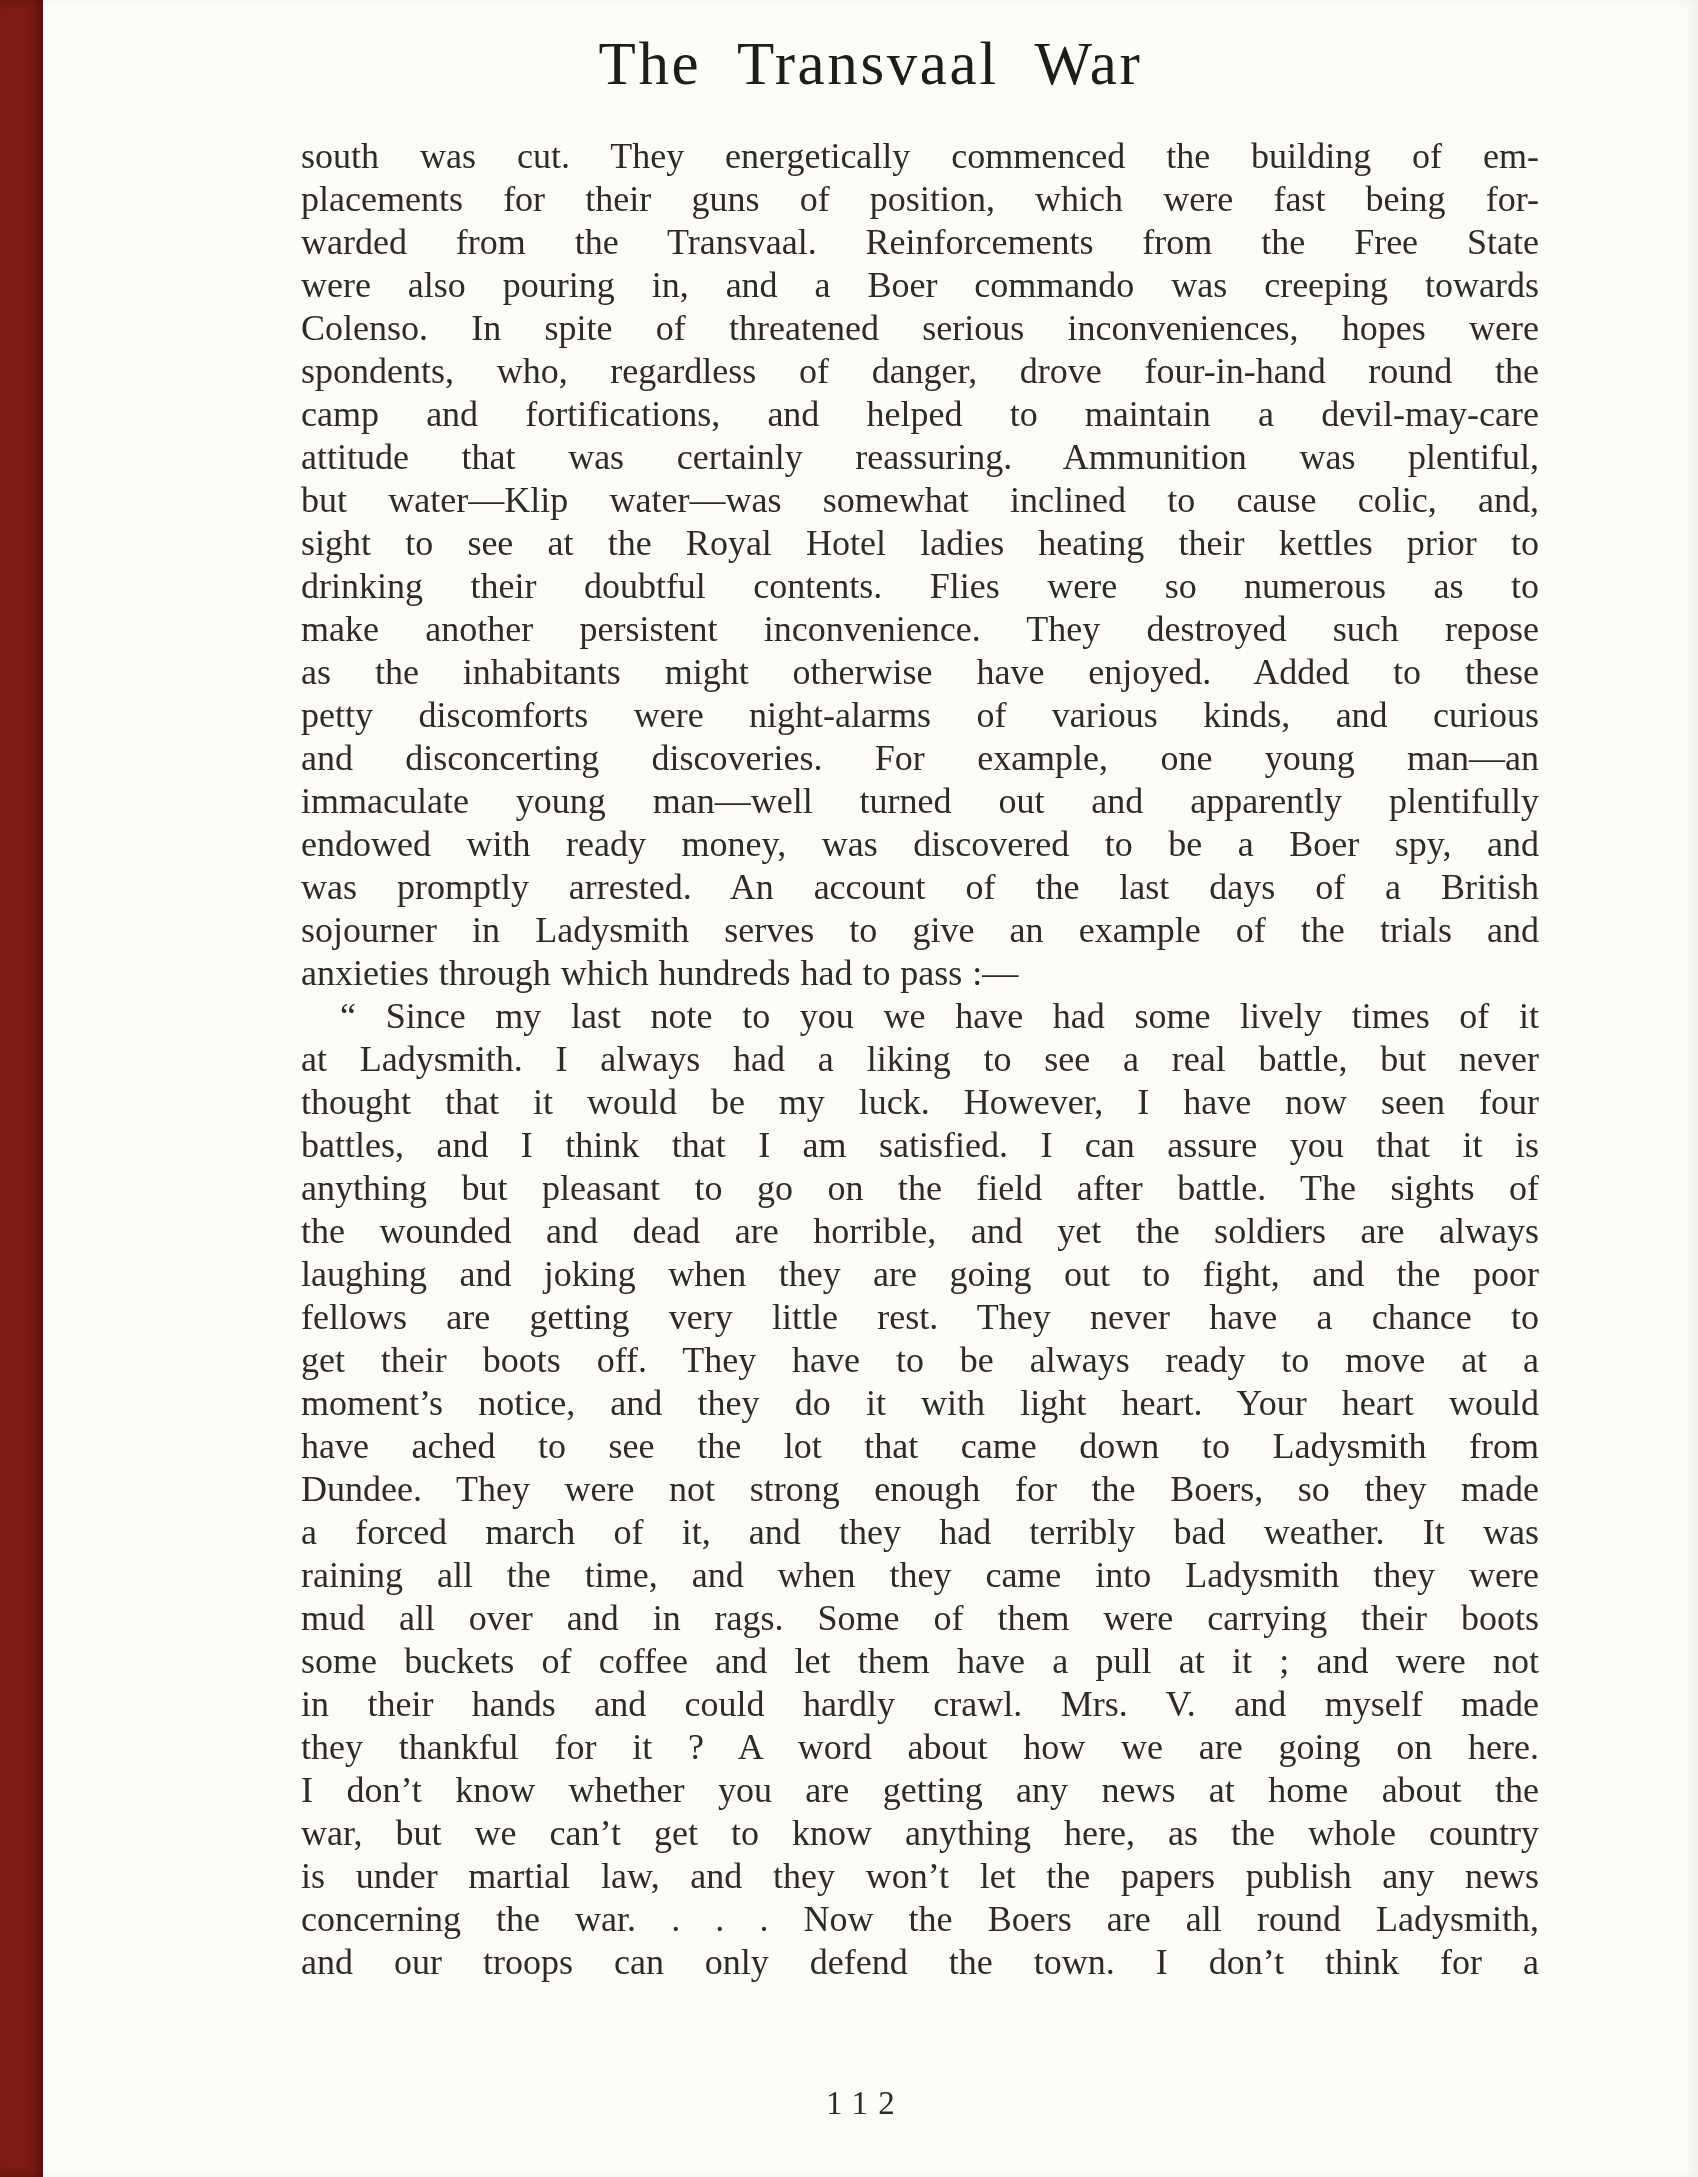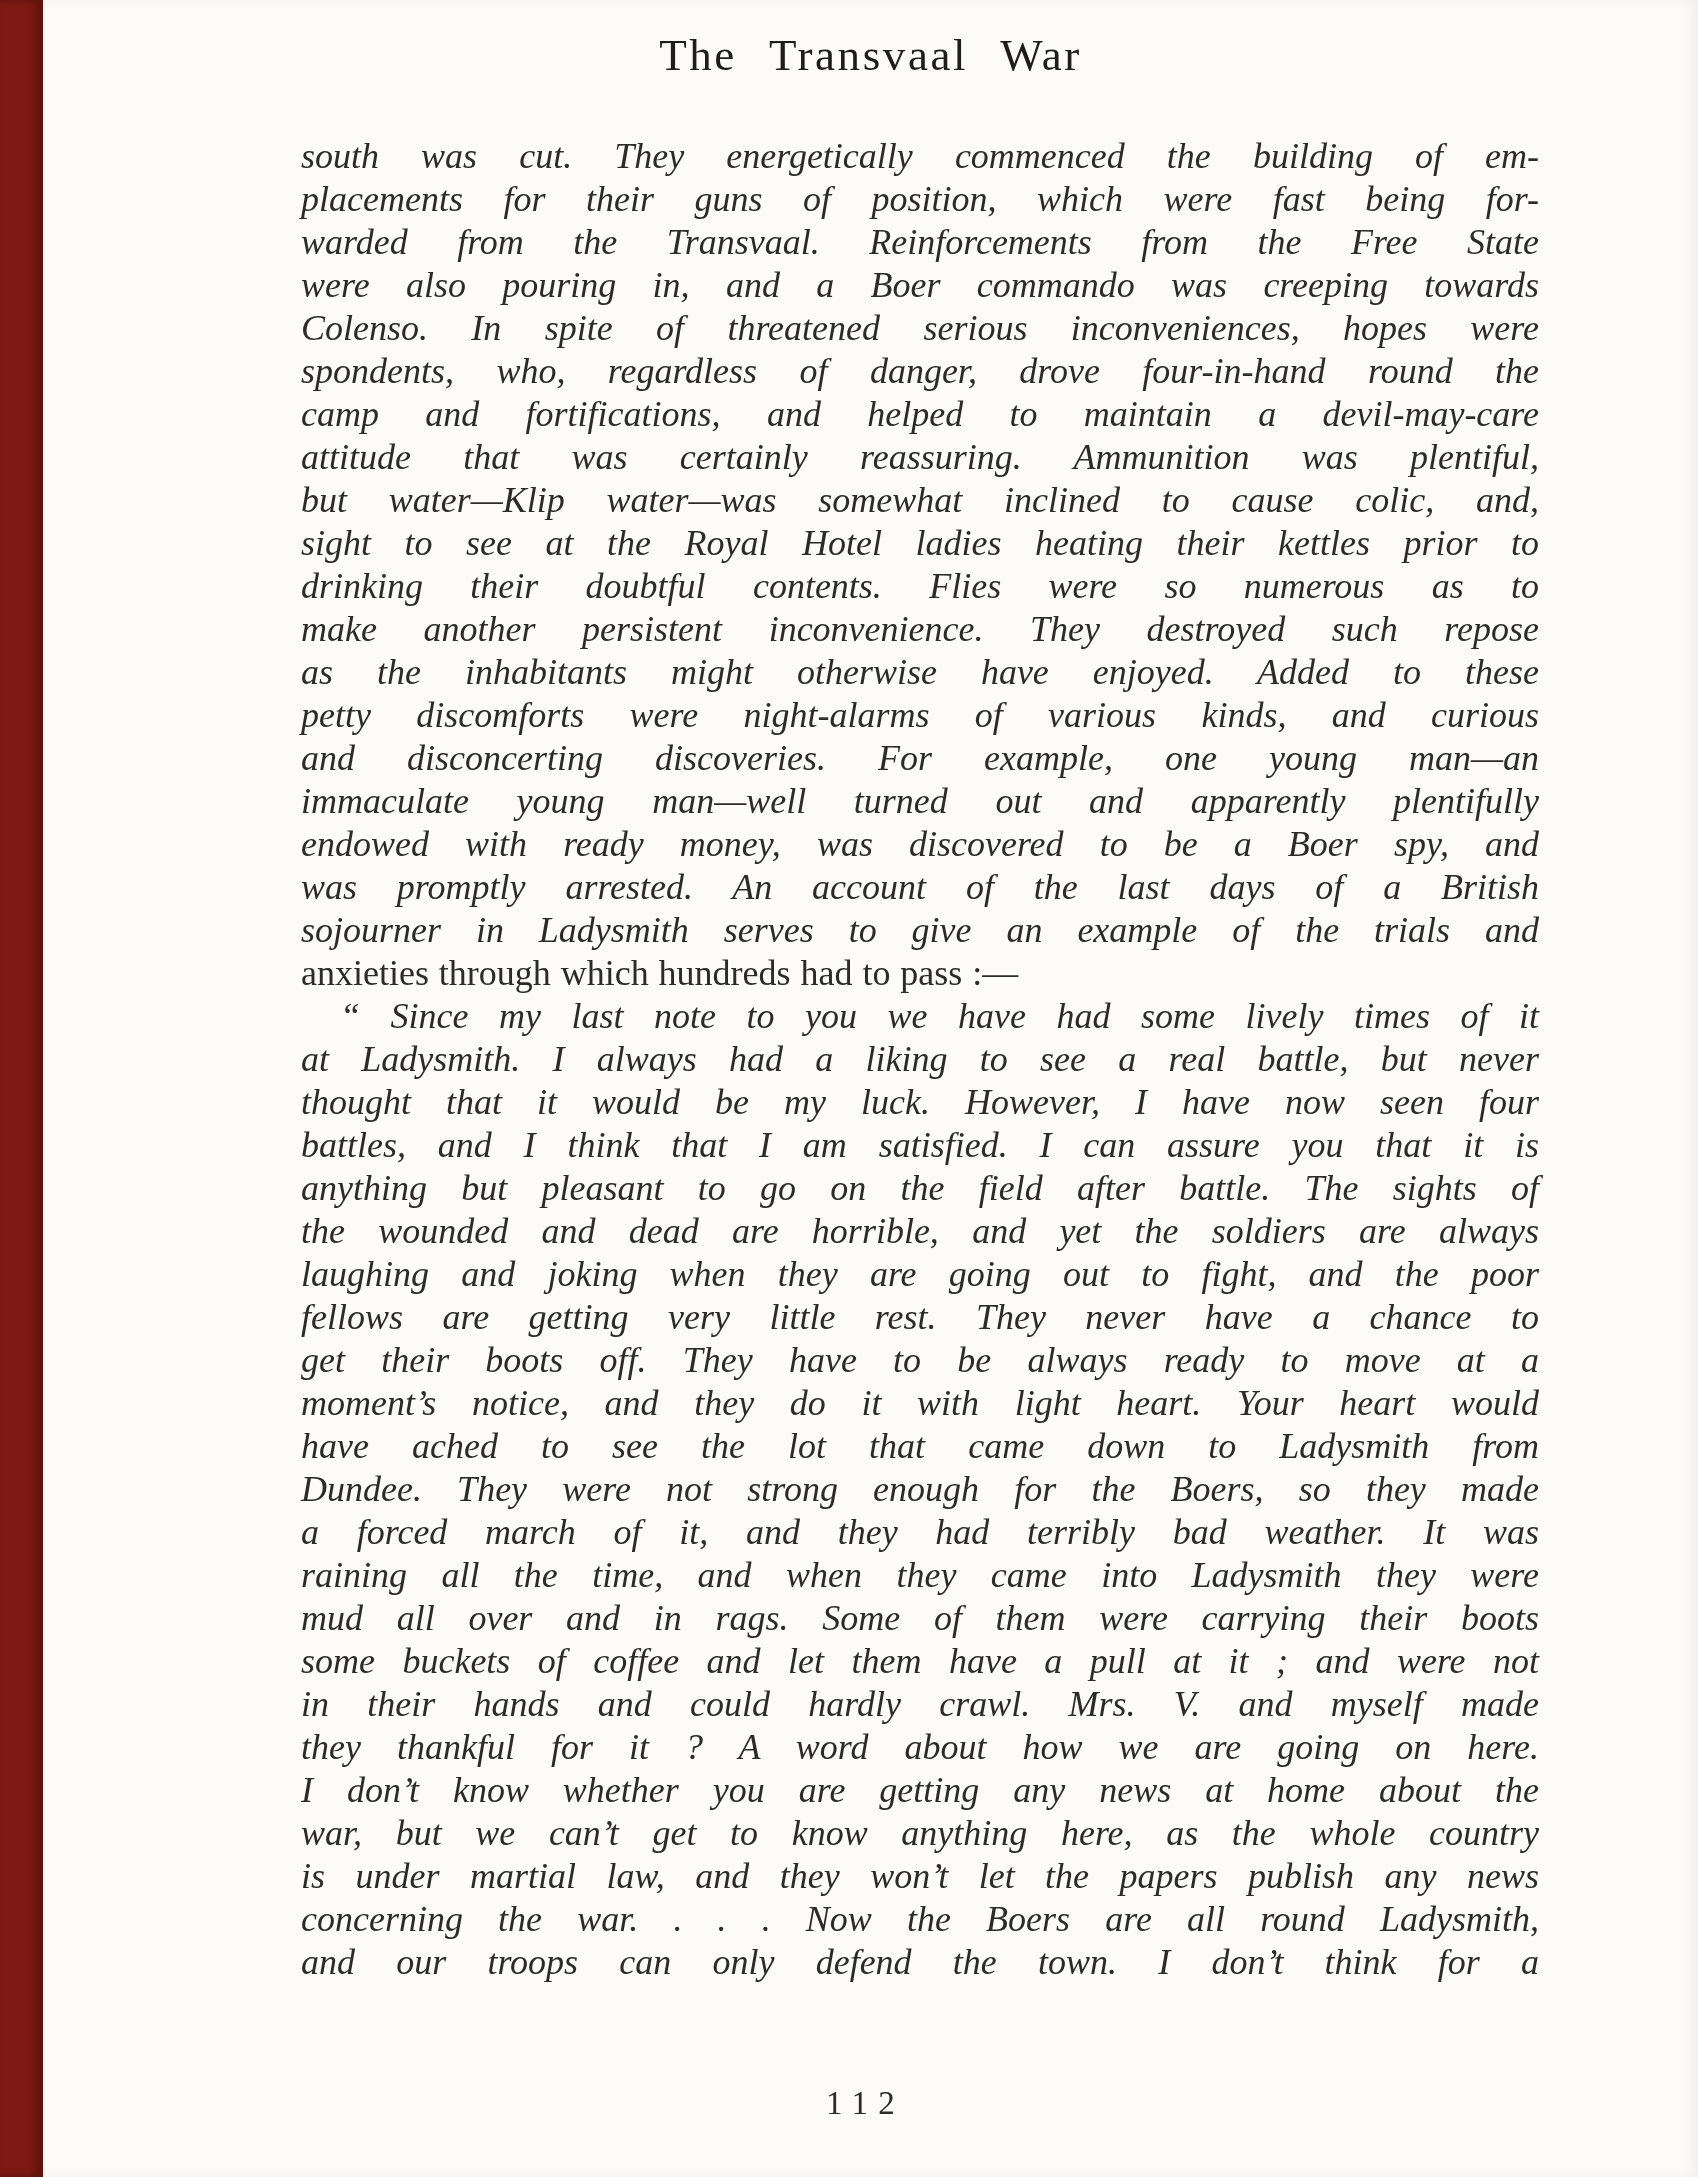--- a/index.html
+++ b/index.html
@@ -29,21 +29,21 @@
     background: var(--spine, #7c1a13);
     box-shadow: inset -6.8px 0 8.6px rgba(0,0,0,0.25);
   }
   .title {
     position: absolute;
     top: 29px;
     left: 43px;
     right: 0;
     margin: 0;
     text-align: center;
-    font-size: 45px;
+    font-size: 61px;
     font-weight: normal;
     color: #1f1d1a;
     letter-spacing: 2.6px;
     word-spacing: 19px;
   }
   .text-block {
     position: absolute;
     left: 301px;
     top: 135px;
     width: 1238px;
@@ -53,21 +53,20 @@
   }
   .paragraph {
     margin: 0;
   }
   .line {
     text-align: justify;
     word-spacing: 0.9px;
   }
   .line.stretch {
     text-align-last: justify;
-    font-style: italic;
   }
   .line.rag {
     text-align-last: left;
   }
   .paragraph.indent .line:first-child {
     text-indent: 39px;
   }
   .folio {
     position: absolute;
     bottom: 55px;

